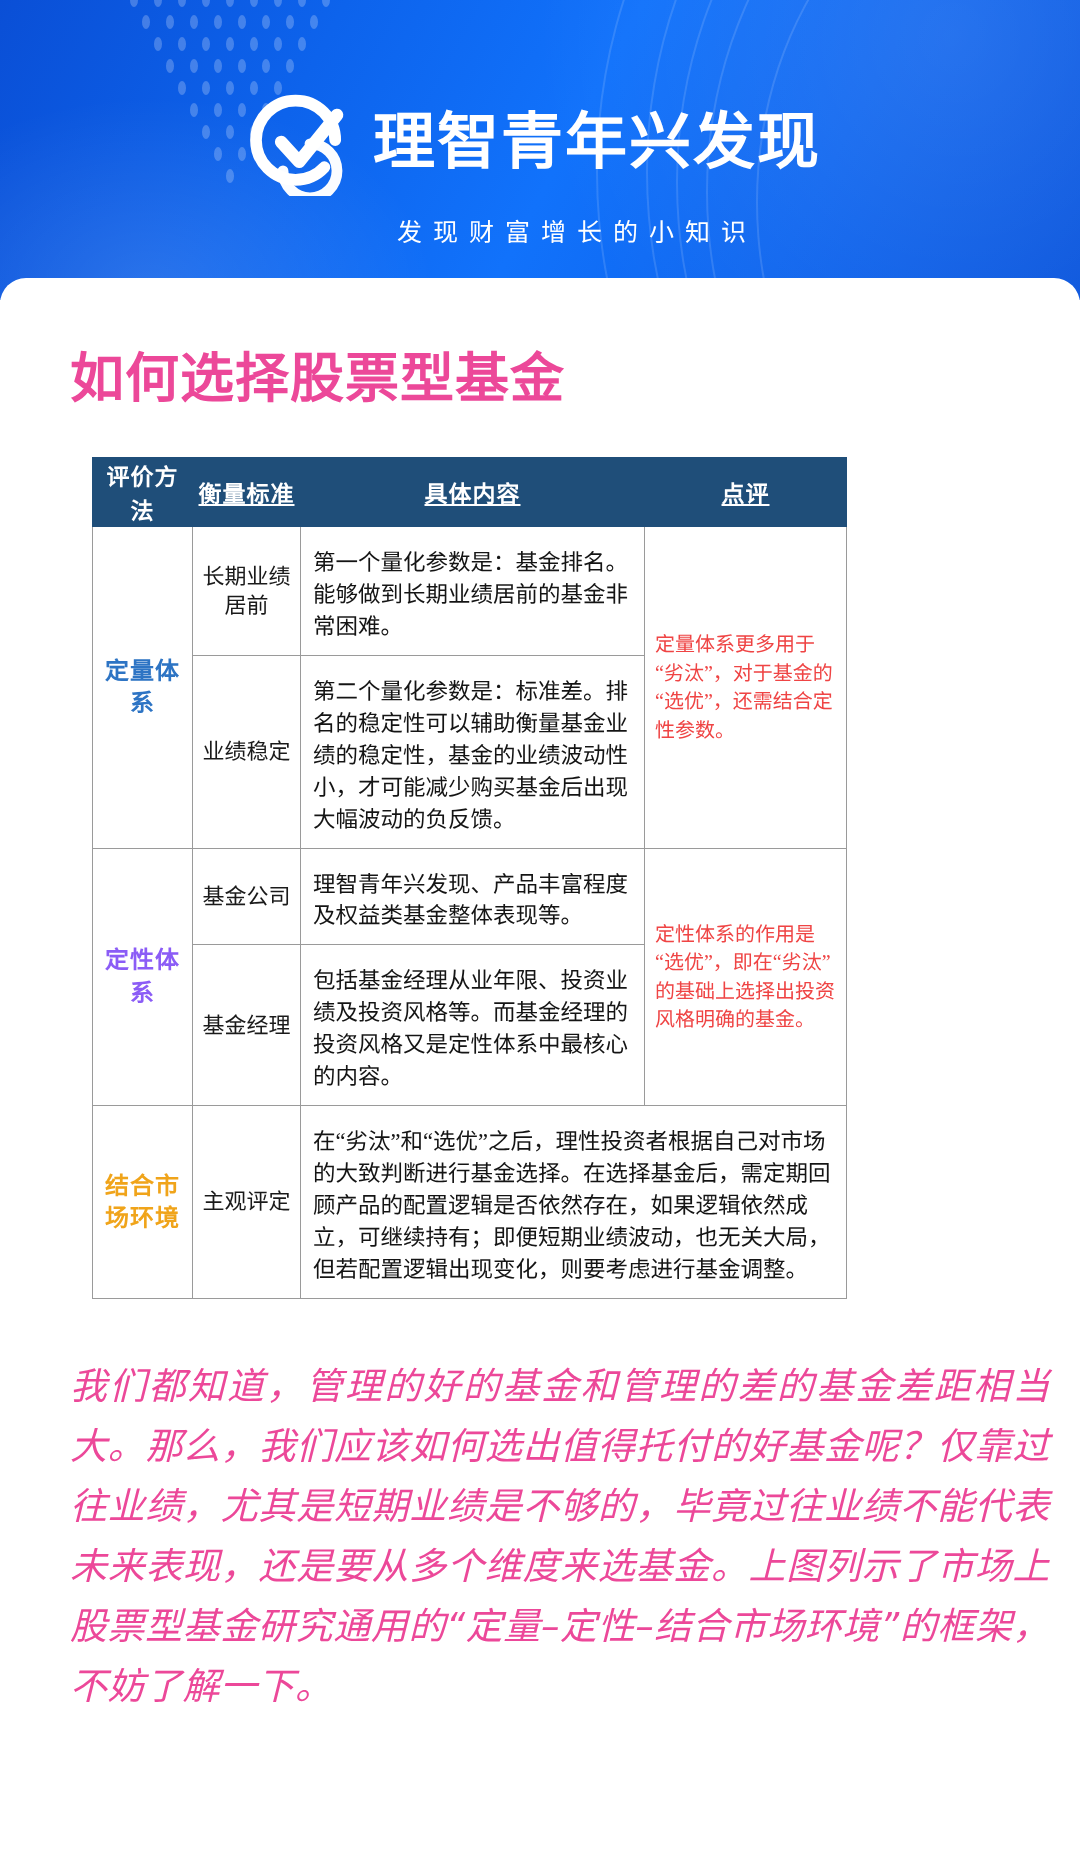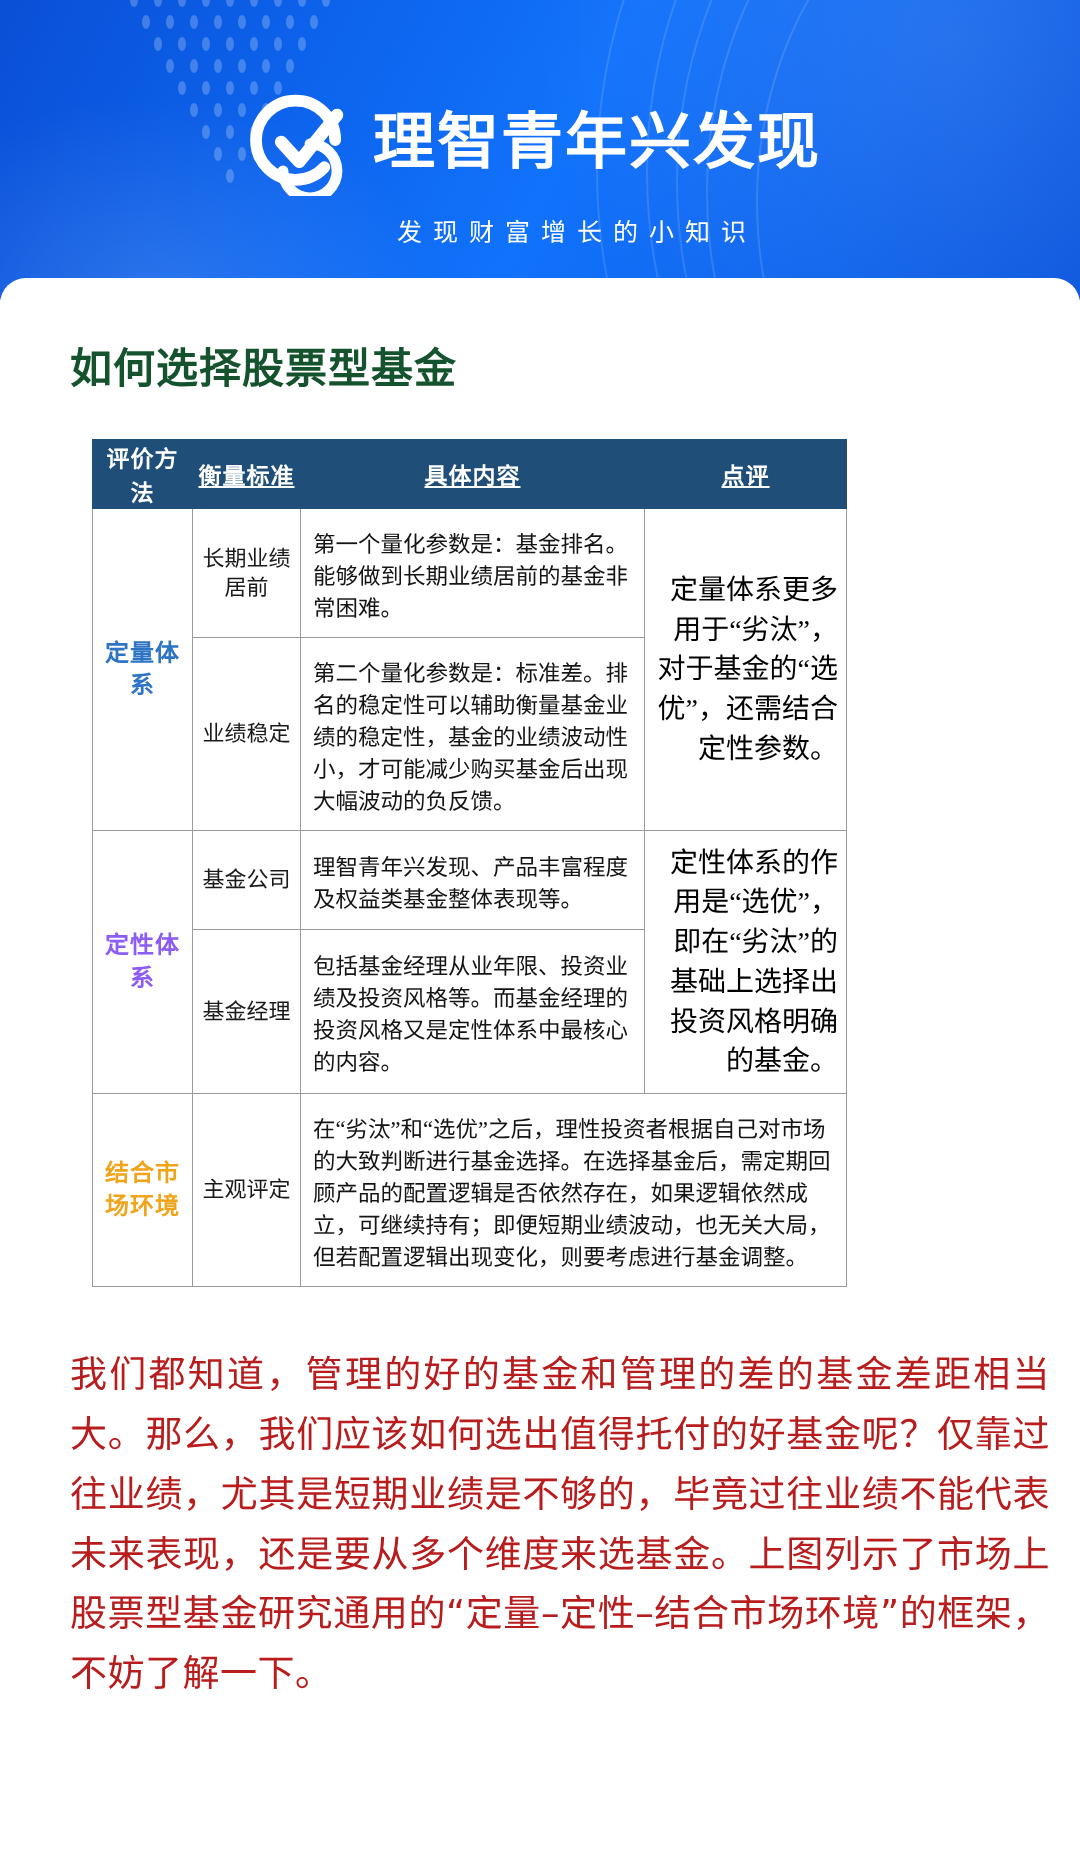--- a/index.html
+++ b/index.html
@@ -102,22 +102,22 @@
     min-height: 1580px;
     background: #ffffff;
     border-radius: 26px 26px 0 0;
     box-sizing: border-box;
     padding: 46px 56px 0 56px;
   }
 
   .page-title {
     font-family: "DejaVu Sans", "Liberation Sans", sans-serif;
     font-weight: bold;
-    font-size: 42px;
-    color: #14532d;
+    font-size: 54px;
+    color: #ec4899;
     letter-spacing: 1px;
     margin: 10px 0 7px 14px;
   }
 
   
   .table-wrap {
     margin: 44px 0 0 26px;
     width: 754px;
   }
   table.fund-table {
@@ -161,41 +161,42 @@
     padding: 6px 4px;
   }
   td.c-detail {
     text-align: left;
     font-size: 22.5px;
     color: #141414;
     line-height: 1.42;
     padding: 20px 10px 12px 12px;
   }
   td.c-comment {
-    text-align: right;
-    font-size: 28px;
-    color: #000000;
+    text-align: left;
+    font-size: 20px;
+    color: #ef4444;
     line-height: 1.42;
     padding: 12px 8px 12px 10px;
   }
 
   .m-quant   { color: #2d74c4; }
   .m-qual    { color: #8b5cf6; }
   .m-market  { color: #f0a41a; }
 
   
   .body-copy {
     margin: 58px 0 0 14px;
     width: 980px;
     font-family: "DejaVu Sans", "Liberation Sans", sans-serif;
     font-size: 37px;
     line-height: 1.62;
-    color: #b91c1c;
+    color: #ec4899;
     letter-spacing: 0.5px;
     text-align: justify;
+    font-style: italic;
   }
 </style>
 </head>
 <body>
 
 <div class="banner">
   <div class="swoosh sw1"></div>
   <div class="swoosh sw2"></div>
   <div class="swoosh sw3"></div>
   <div class="swoosh sw4"></div>

